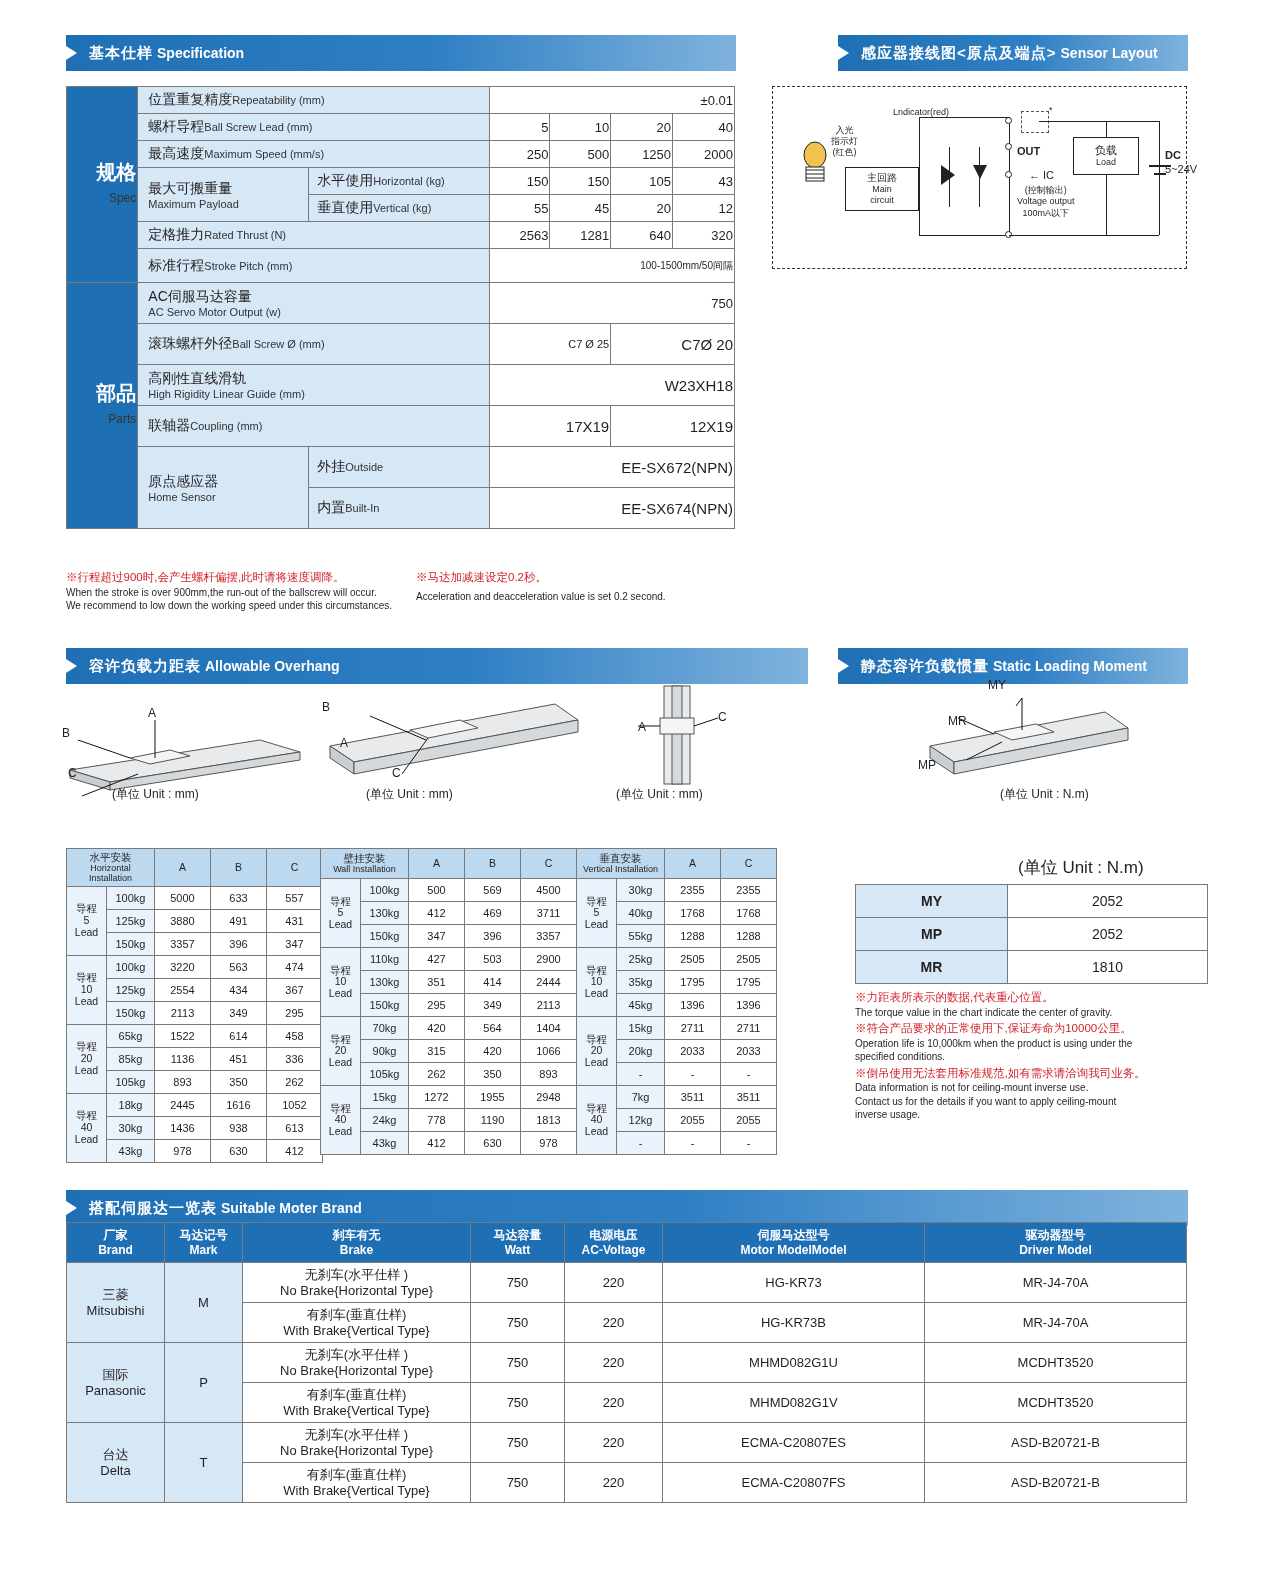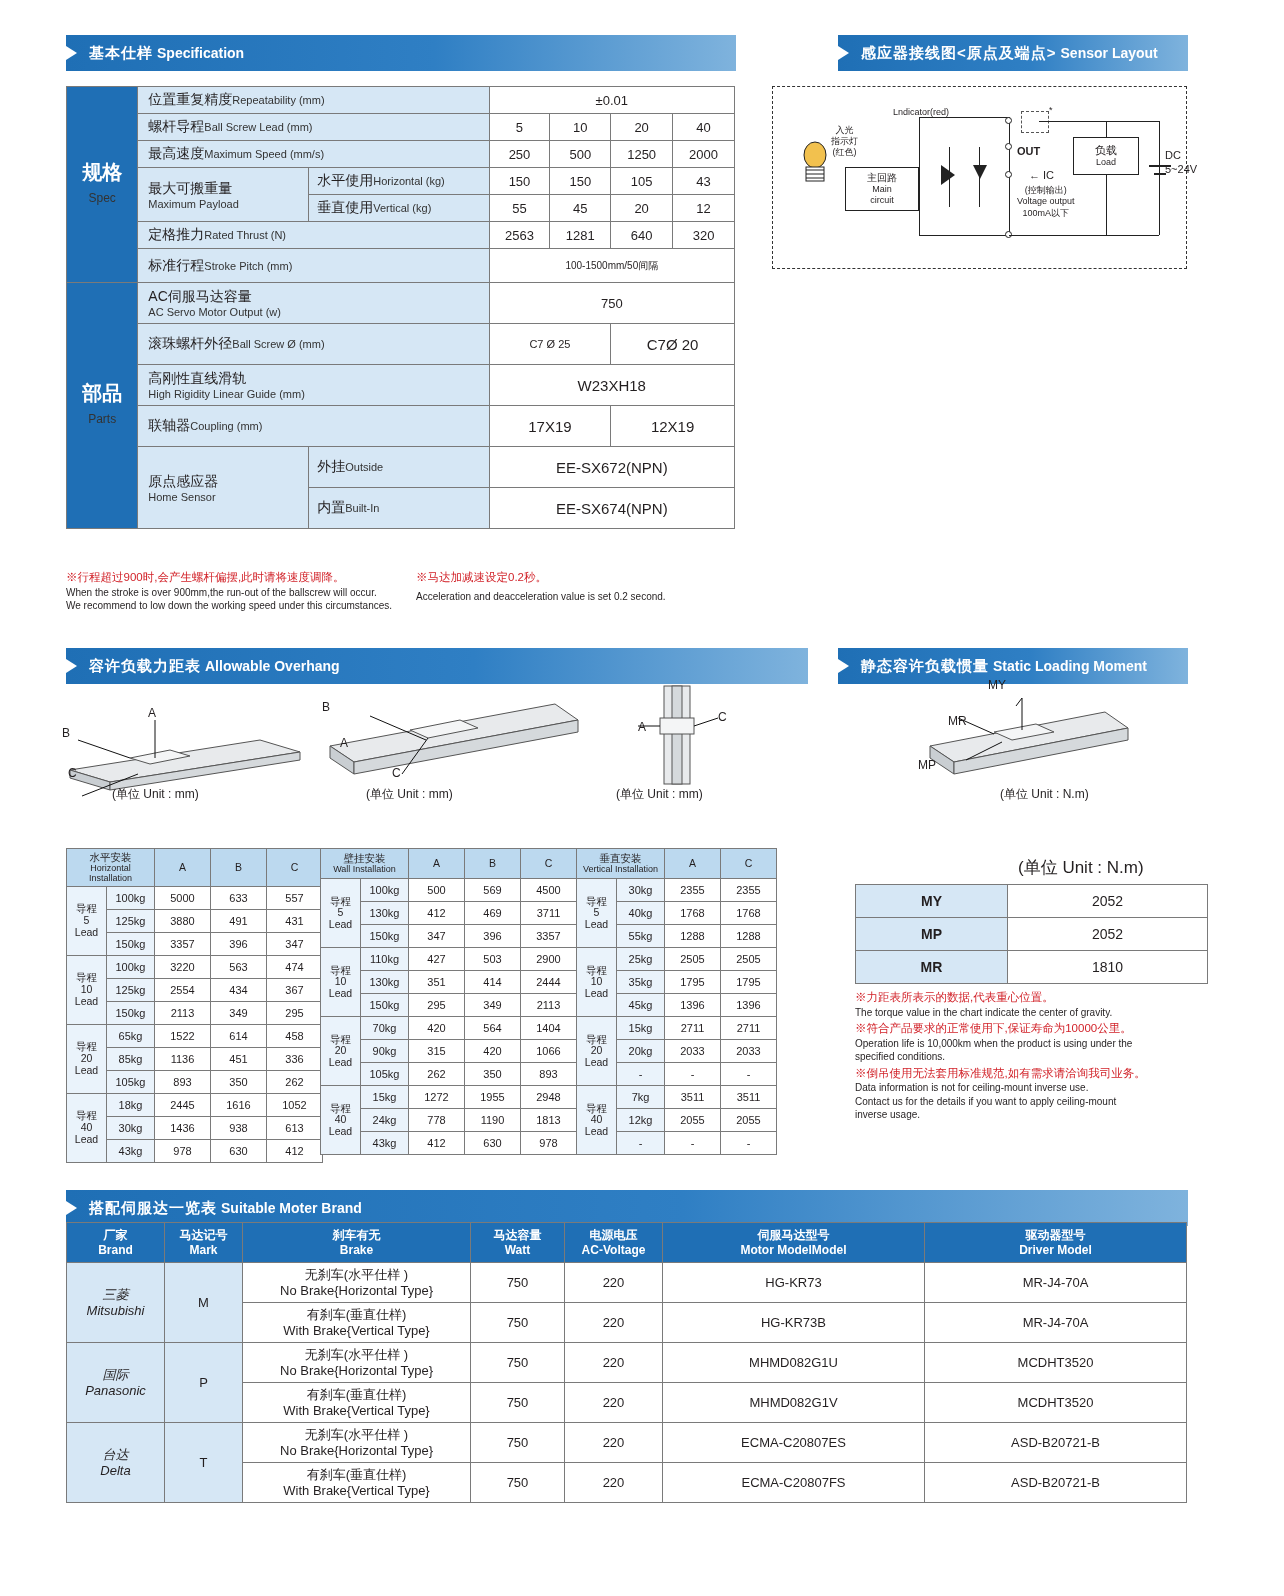--- a/index.html
+++ b/index.html
@@ -27,21 +27,21 @@
     width:0;height:0;border-left:11px solid #ffffff;
     border-top:7px solid transparent;border-bottom:7px solid transparent;
     margin-right:12px;
   }
   .sec-head .cn { font-size:15px; font-weight:bold; letter-spacing:1px; }
   .sec-head .en { font-size:14px; font-weight:bold; margin-left:4px; }
 
   
   table { border-collapse:collapse; }
   .spec-tab { position:absolute; left:66px; top:86px; width:669px; font-size:13px; }
-  .spec-tab td { border:1px solid #7a7a7a; height:27px; text-align:center; }
+  .spec-tab td { border:1px solid #7a7a7a; height:27px; text-align:right; }
   .spec-tab td.lbl { text-align:left; padding-left:10px; background:#d6e7f5; }
   .spec-tab td.side {
     background:#1f6fb5; color:#fff; font-weight:bold; width:68px;
     font-size:20px; line-height:26px;
   }
   .spec-tab td.side .en { font-size:12px; font-weight:normal; display:block; }
   .spec-tab .cn { font-size:14px; }
   .spec-tab .en { font-size:11px; color:#333; }
   .sub { background:#d6e7f5; }
 
@@ -73,21 +73,21 @@
   .mom-tab { position:absolute; left:855px; top:884px; font-size:14px; }
   .mom-tab td { border:1px solid #7a7a7a; height:33px; text-align:center; }
   .mom-tab td.k { background:#d6e7f5; width:152px; font-weight:bold; }
   .mom-tab td.v { width:200px; }
 
   
   .mb-tab { position:absolute; left:66px; top:1222px; width:1121px; font-size:13px; }
   .mb-tab td, .mb-tab th { border:1px solid #7a7a7a; text-align:center; }
   .mb-tab th { background:#1f6fb5; color:#fff; height:40px; font-size:12px; line-height:1.2; font-weight:bold;}
   .mb-tab td { height:40px; }
-  .mb-tab td.brand { background:#d6e7f5; line-height:1.2;font-style:italic; }
+  .mb-tab td.brand { background:#d6e7f5; line-height:1.2; }
   .mb-tab td.mark { background:#d6e7f5; }
   .mb-tab td.brake { line-height:1.2; }
   .ltxt { position:absolute; font-size:12px; }
 </style>
 </head>
 <body>
 
 <div class="page">
 
   <div class="sec-head" style="left:66px; top:35px; width:670px;">
@@ -292,21 +292,21 @@
         </div>
       </div>
       <div class="wire" style="left:266px; top:34px; width:120px; height:1px;"></div>
       <div class="wire" style="left:333px; top:34px; width:1px; height:16px;"></div>
       <div class="wire" style="left:333px; top:88px; width:1px; height:60px;"></div>
       <div class="wire" style="left:236px; top:148px; width:150px; height:1px;"></div>
       <div class="wire" style="left:386px; top:34px; width:1px; height:114px;"></div>
 
       <div class="wire" style="left:376px; top:78px; width:22px; height:2px;"></div>
       <div class="wire" style="left:381px; top:86px; width:12px; height:2px;"></div>
-      <div class="s-lbl" style="left:392px; top:62px; font-size:11px; font-weight:normal;">DC</div>
+      <div class="s-lbl" style="left:392px; top:62px; font-size:11px; font-weight:bold;">DC</div>
       <div class="s-lbl" style="left:392px; top:76px; font-size:11px;">5~24V</div>
     </div>
   </div>
 
   <div class="sec-head" style="left:66px; top:648px; width:742px;">
     <span class="tri"></span>
     <span class="cn">容许负载力距表</span>
     <span class="en">Allowable Overhang</span>
   </div>
 

